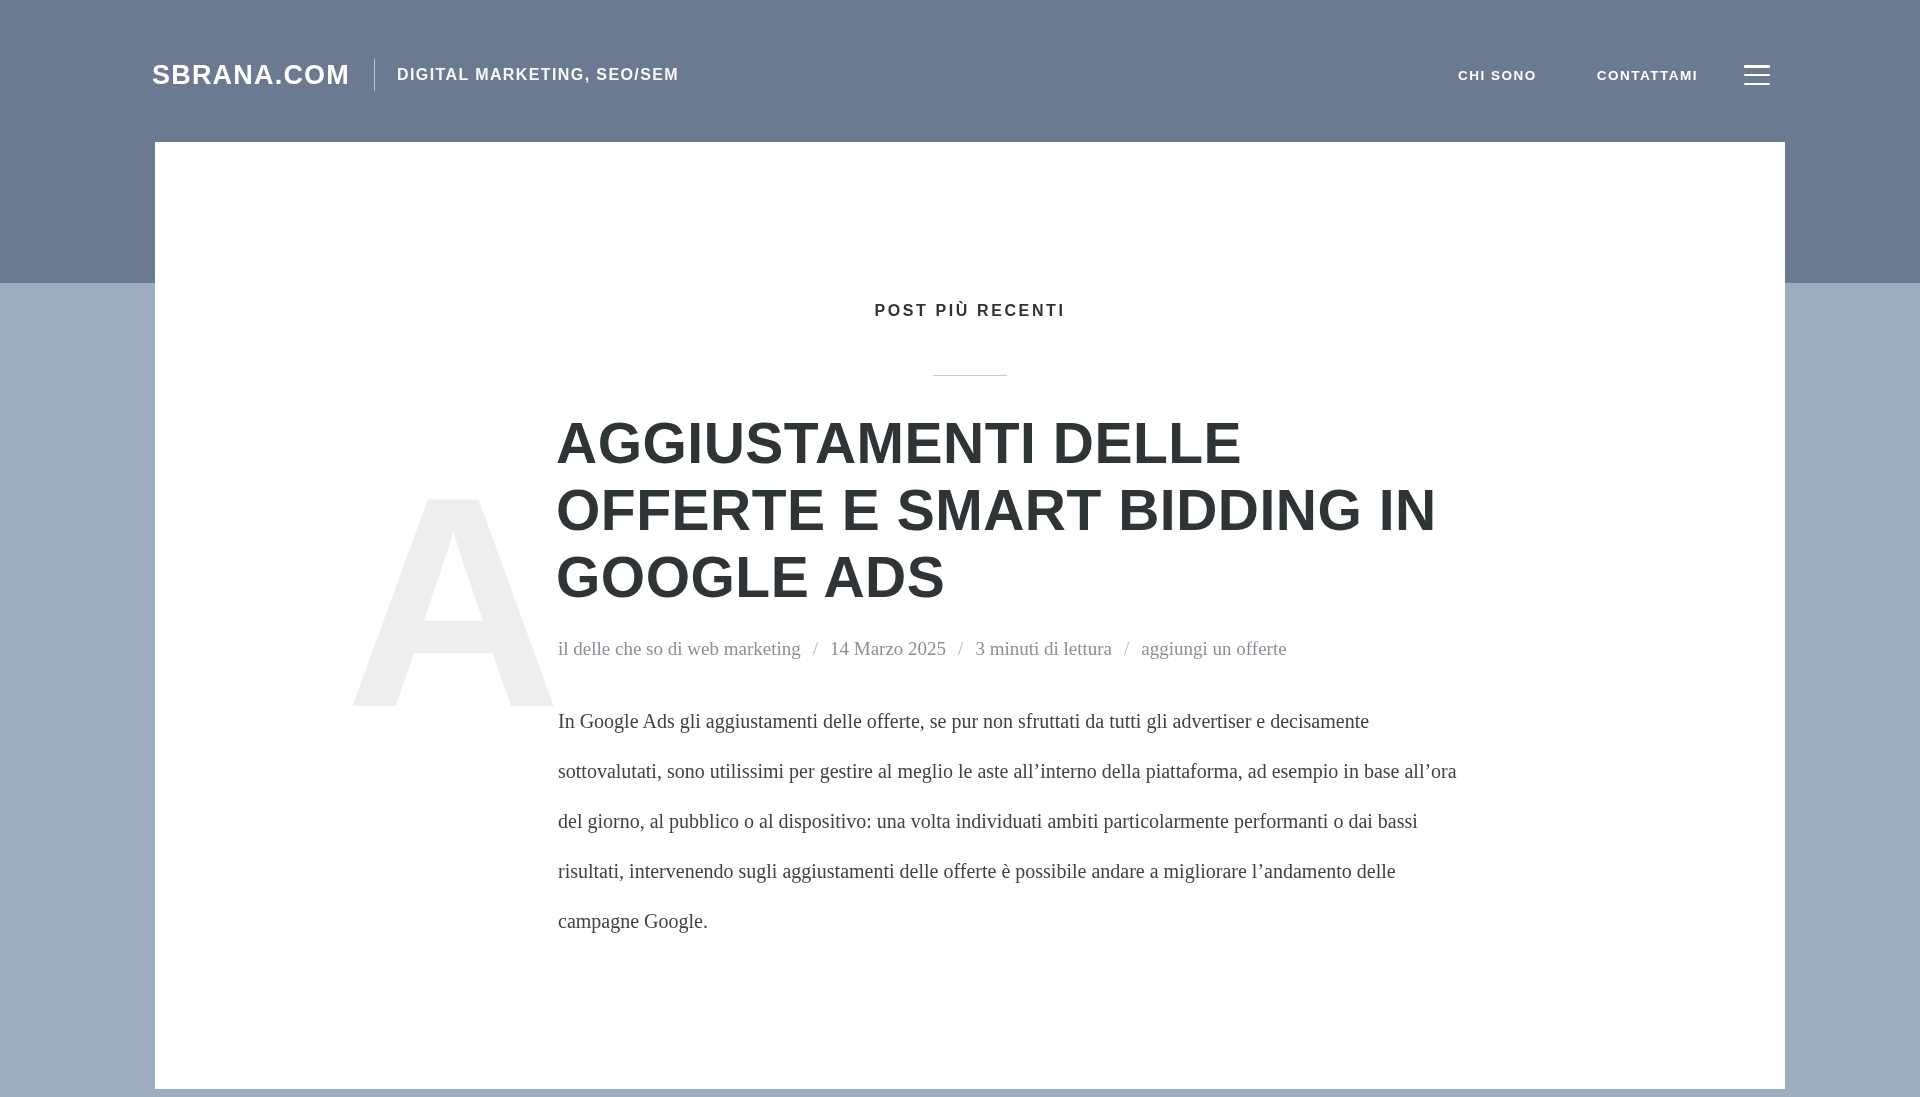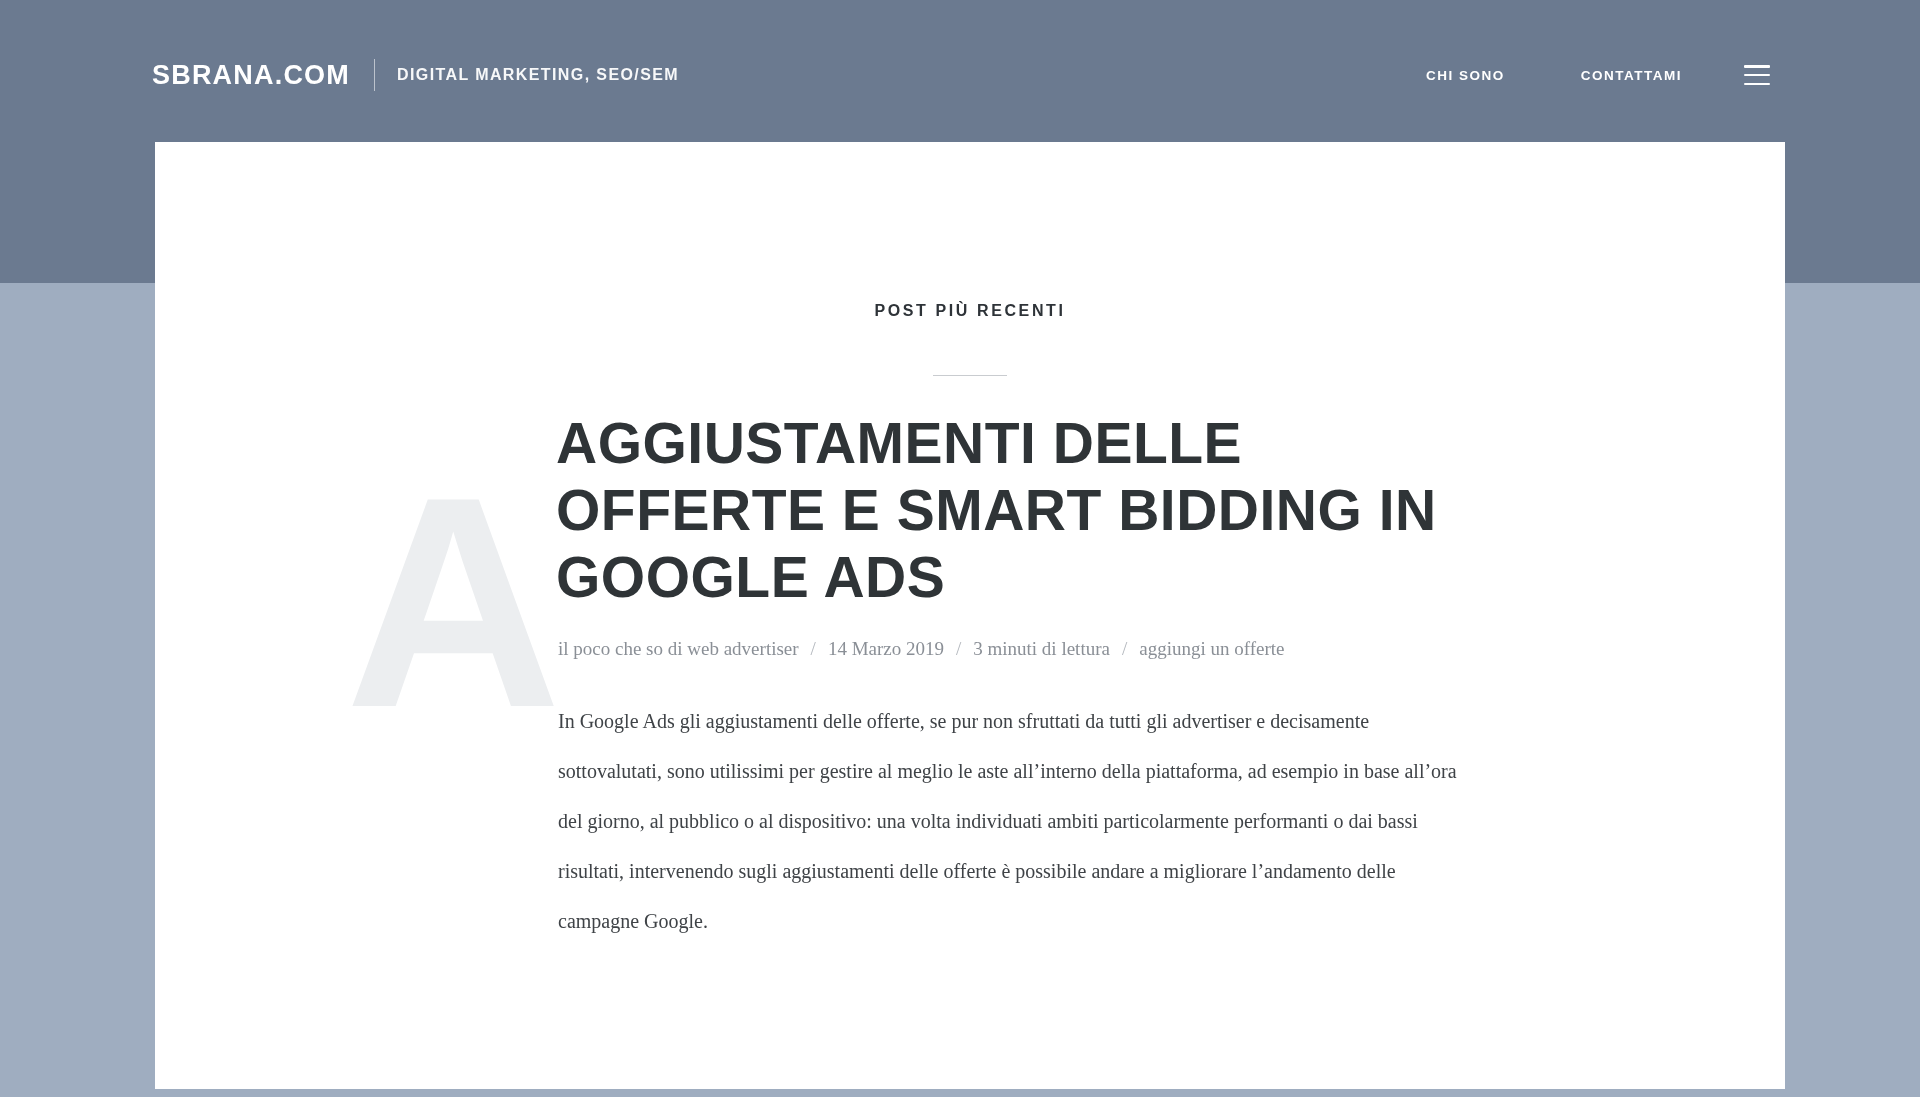--- a/index.html
+++ b/index.html
@@ -78,21 +78,21 @@
     text-transform: uppercase;
     white-space: nowrap;
     opacity: 0.95;
     text-align: right;
   }
 
   .nav-group {
     margin-left: auto;
     display: flex;
     align-items: center;
-    gap: 16px;
+    gap: 0;
   }
 
   .nav-item {
     color: #ffffff;
     font-size: 13.5px;
     letter-spacing: 1.5px;
     font-weight: 600;
     text-transform: uppercase;
     margin-left: 60px;
     white-space: nowrap;
@@ -252,23 +252,23 @@
 
     <div class="recent-label">POST PIÙ RECENTI</div>
     <div class="rule"></div>
 
     <article class="article">
       <div class="drop-letter">A</div>
 
       <h1 class="post-title">AGGIUSTAMENTI DELLE OFFERTE E SMART BIDDING IN GOOGLE ADS</h1>
 
       <div class="post-meta">
-        <span class="meta-link">il poco che so di web advertiser</span>
+        <span class="meta-link">il delle che so di web marketing</span>
         <span class="sep">/</span>
-        <span>14 Marzo 2019</span>
+        <span>14 Marzo 2025</span>
         <span class="sep">/</span>
         <span>3 minuti di lettura</span>
         <span class="sep">/</span>
         <span class="meta-link">aggiungi un offerte</span>
       </div>
 
       <p class="post-body">In Google Ads gli aggiustamenti delle offerte, se pur non sfruttati da tutti gli advertiser e decisamente sottovalutati, sono utilissimi per gestire al meglio le aste all’interno della piattaforma, ad esempio in base all’ora del giorno, al pubblico o al dispositivo: una volta individuati ambiti particolarmente performanti o dai bassi risultati, intervenendo sugli aggiustamenti delle offerte è possibile andare a migliorare l’andamento delle campagne Google.</p>
     </article>
 
     <div class="bottom-fade"></div>

